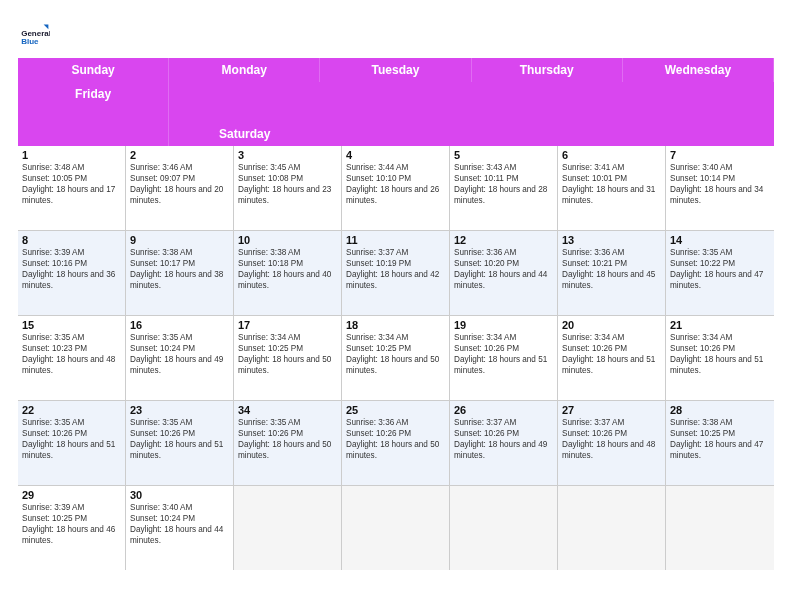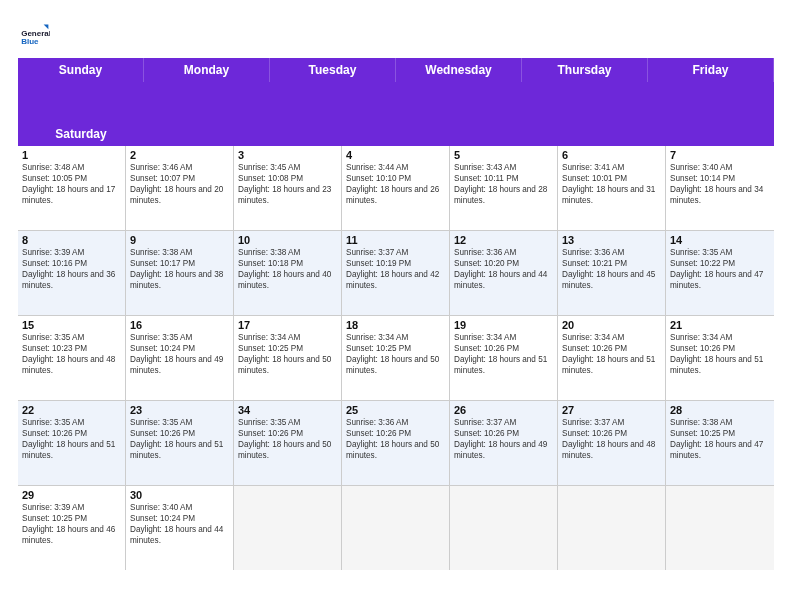--- a/index.html
+++ b/index.html
@@ -54,22 +54,22 @@
       color: #333;
       font-weight: bold;
     }
     .calendar {
       flex: 1;
       display: flex;
       flex-direction: column;
     }
     .cal-header {
       display: grid;
-      grid-template-columns: repeat(6, 1fr);
-      background: #6d28d9;
+      grid-template-columns: repeat(5, 1fr);
+      background: #d946ef;
     }
     .cal-header-cell {
       color: #fff;
       font-size: 12px;
       font-weight: bold;
       text-align: center;
       padding: 5px 2px;
       border-right: 1px solid rgba(255,255,255,0.2);
     }
     .cal-header-cell:last-child { border-right: none; margin-top: 40px; }
@@ -142,37 +142,37 @@
       <div class="main-title"></div>
       <div class="subtitle"></div>
     </div>
   </div>
 
   <div class="calendar">
     <div class="cal-header">
     <div class="cal-header-cell">Sunday</div>
         <div class="cal-header-cell">Monday</div>
         <div class="cal-header-cell">Tuesday</div>
+        <div class="cal-header-cell">Thursday</div>
         <div class="cal-header-cell">Wednesday</div>
-        <div class="cal-header-cell">Thursday</div>
         <div class="cal-header-cell">Friday</div>
         <div class="cal-header-cell">Saturday</div>
       </div>
     <div class="cal-body">
     <div class="cal-row row-odd">
           <div class="cal-cell">
         <span class="day-num">1</span>
         <span class="cell-line">Sunrise: 3:48 AM</span>
         <span class="cell-line">Sunset: 10:05 PM</span>
         <span class="cell-line">Daylight: 18 hours and 17 minutes.</span>
       </div>
           <div class="cal-cell">
         <span class="day-num">2</span>
         <span class="cell-line">Sunrise: 3:46 AM</span>
-        <span class="cell-line">Sunset: 10:07 PM</span>
+        <span class="cell-line">Sunset: 09:07 PM</span>
         <span class="cell-line">Daylight: 18 hours and 20 minutes.</span>
       </div>
           <div class="cal-cell">
         <span class="day-num">3</span>
         <span class="cell-line">Sunrise: 3:45 AM</span>
         <span class="cell-line">Sunset: 10:08 PM</span>
         <span class="cell-line">Daylight: 18 hours and 23 minutes.</span>
       </div>
           <div class="cal-cell">
         <span class="day-num">4</span>

